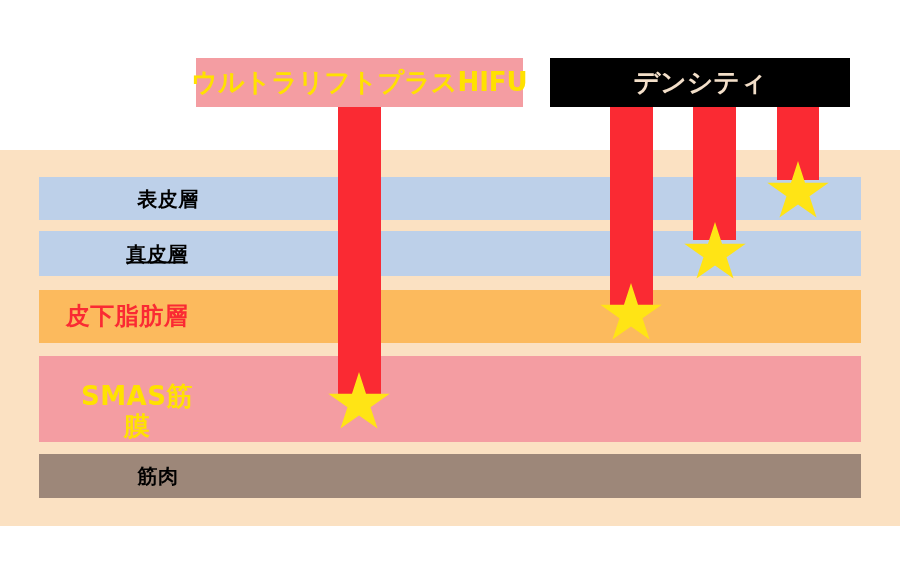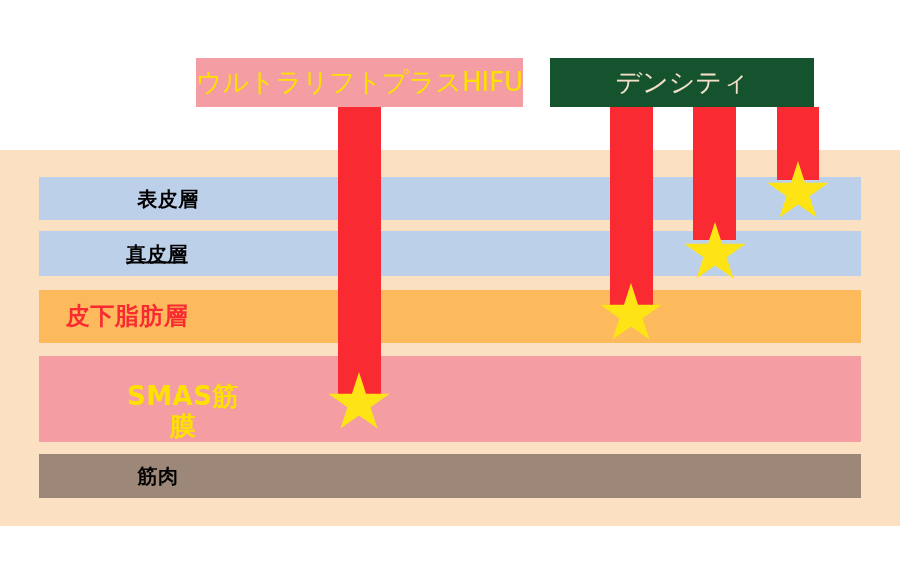--- a/index.html
+++ b/index.html
@@ -27,31 +27,31 @@
   
   .layer-label {
     position: absolute; transform: translate(-50%, -50%);
     font-weight: bold; white-space: nowrap; z-index: 3;
     color: #000000; font-size: 20px; letter-spacing: 0.5px;
   }
   .lbl-epidermis { left: 168px; top: 199px; }
   .lbl-dermis    { left: 157px; top: 254px; text-decoration: underline; }
   .lbl-fat       { left: 127px; top: 316px; color: #fa2a33; font-size: 24px; text-align: center; }
   .lbl-smas      { left: 137px; top: 412px; color: #ffe100; font-size: 26px;
-                   text-align: center; line-height: 1.15; white-space: normal; margin-left: 46px; }
+                   text-align: center; line-height: 1.15; white-space: normal; }
   .lbl-muscle    { left: 158px; top: 476px; }
 
   
   .treatment-label {
     position: absolute; top: 58px; height: 49px; z-index: 5;
     display: flex; align-items: center; justify-content: center;
-    font-weight: normal; font-size: 26px; white-space: nowrap;
+    font-weight: bold; font-size: 26px; white-space: nowrap;
   }
   .treatment-hifu    { left: 196px; width: 327px; background: #f49da2; color: #ffe100; }
-  .treatment-density { left: 550px; width: 264px; background: #14532d; color: #f3dfc9; }
+  .treatment-density { left: 550px; width: 300px; background: #000000; color: #f3dfc9; }
 
   
   .beam { position: absolute; top: 107px; background: #fa2a33; z-index: 2; }
   .beam-hifu { left: 338px; width: 43px; height: 288px; }
   .beam-d1   { left: 610px; width: 43px; height: 200px; }
   .beam-d2   { left: 693px; width: 43px; height: 133px; }
   .beam-d3   { left: 777px; width: 42px; height: 73px; }
 
   
   .star {

